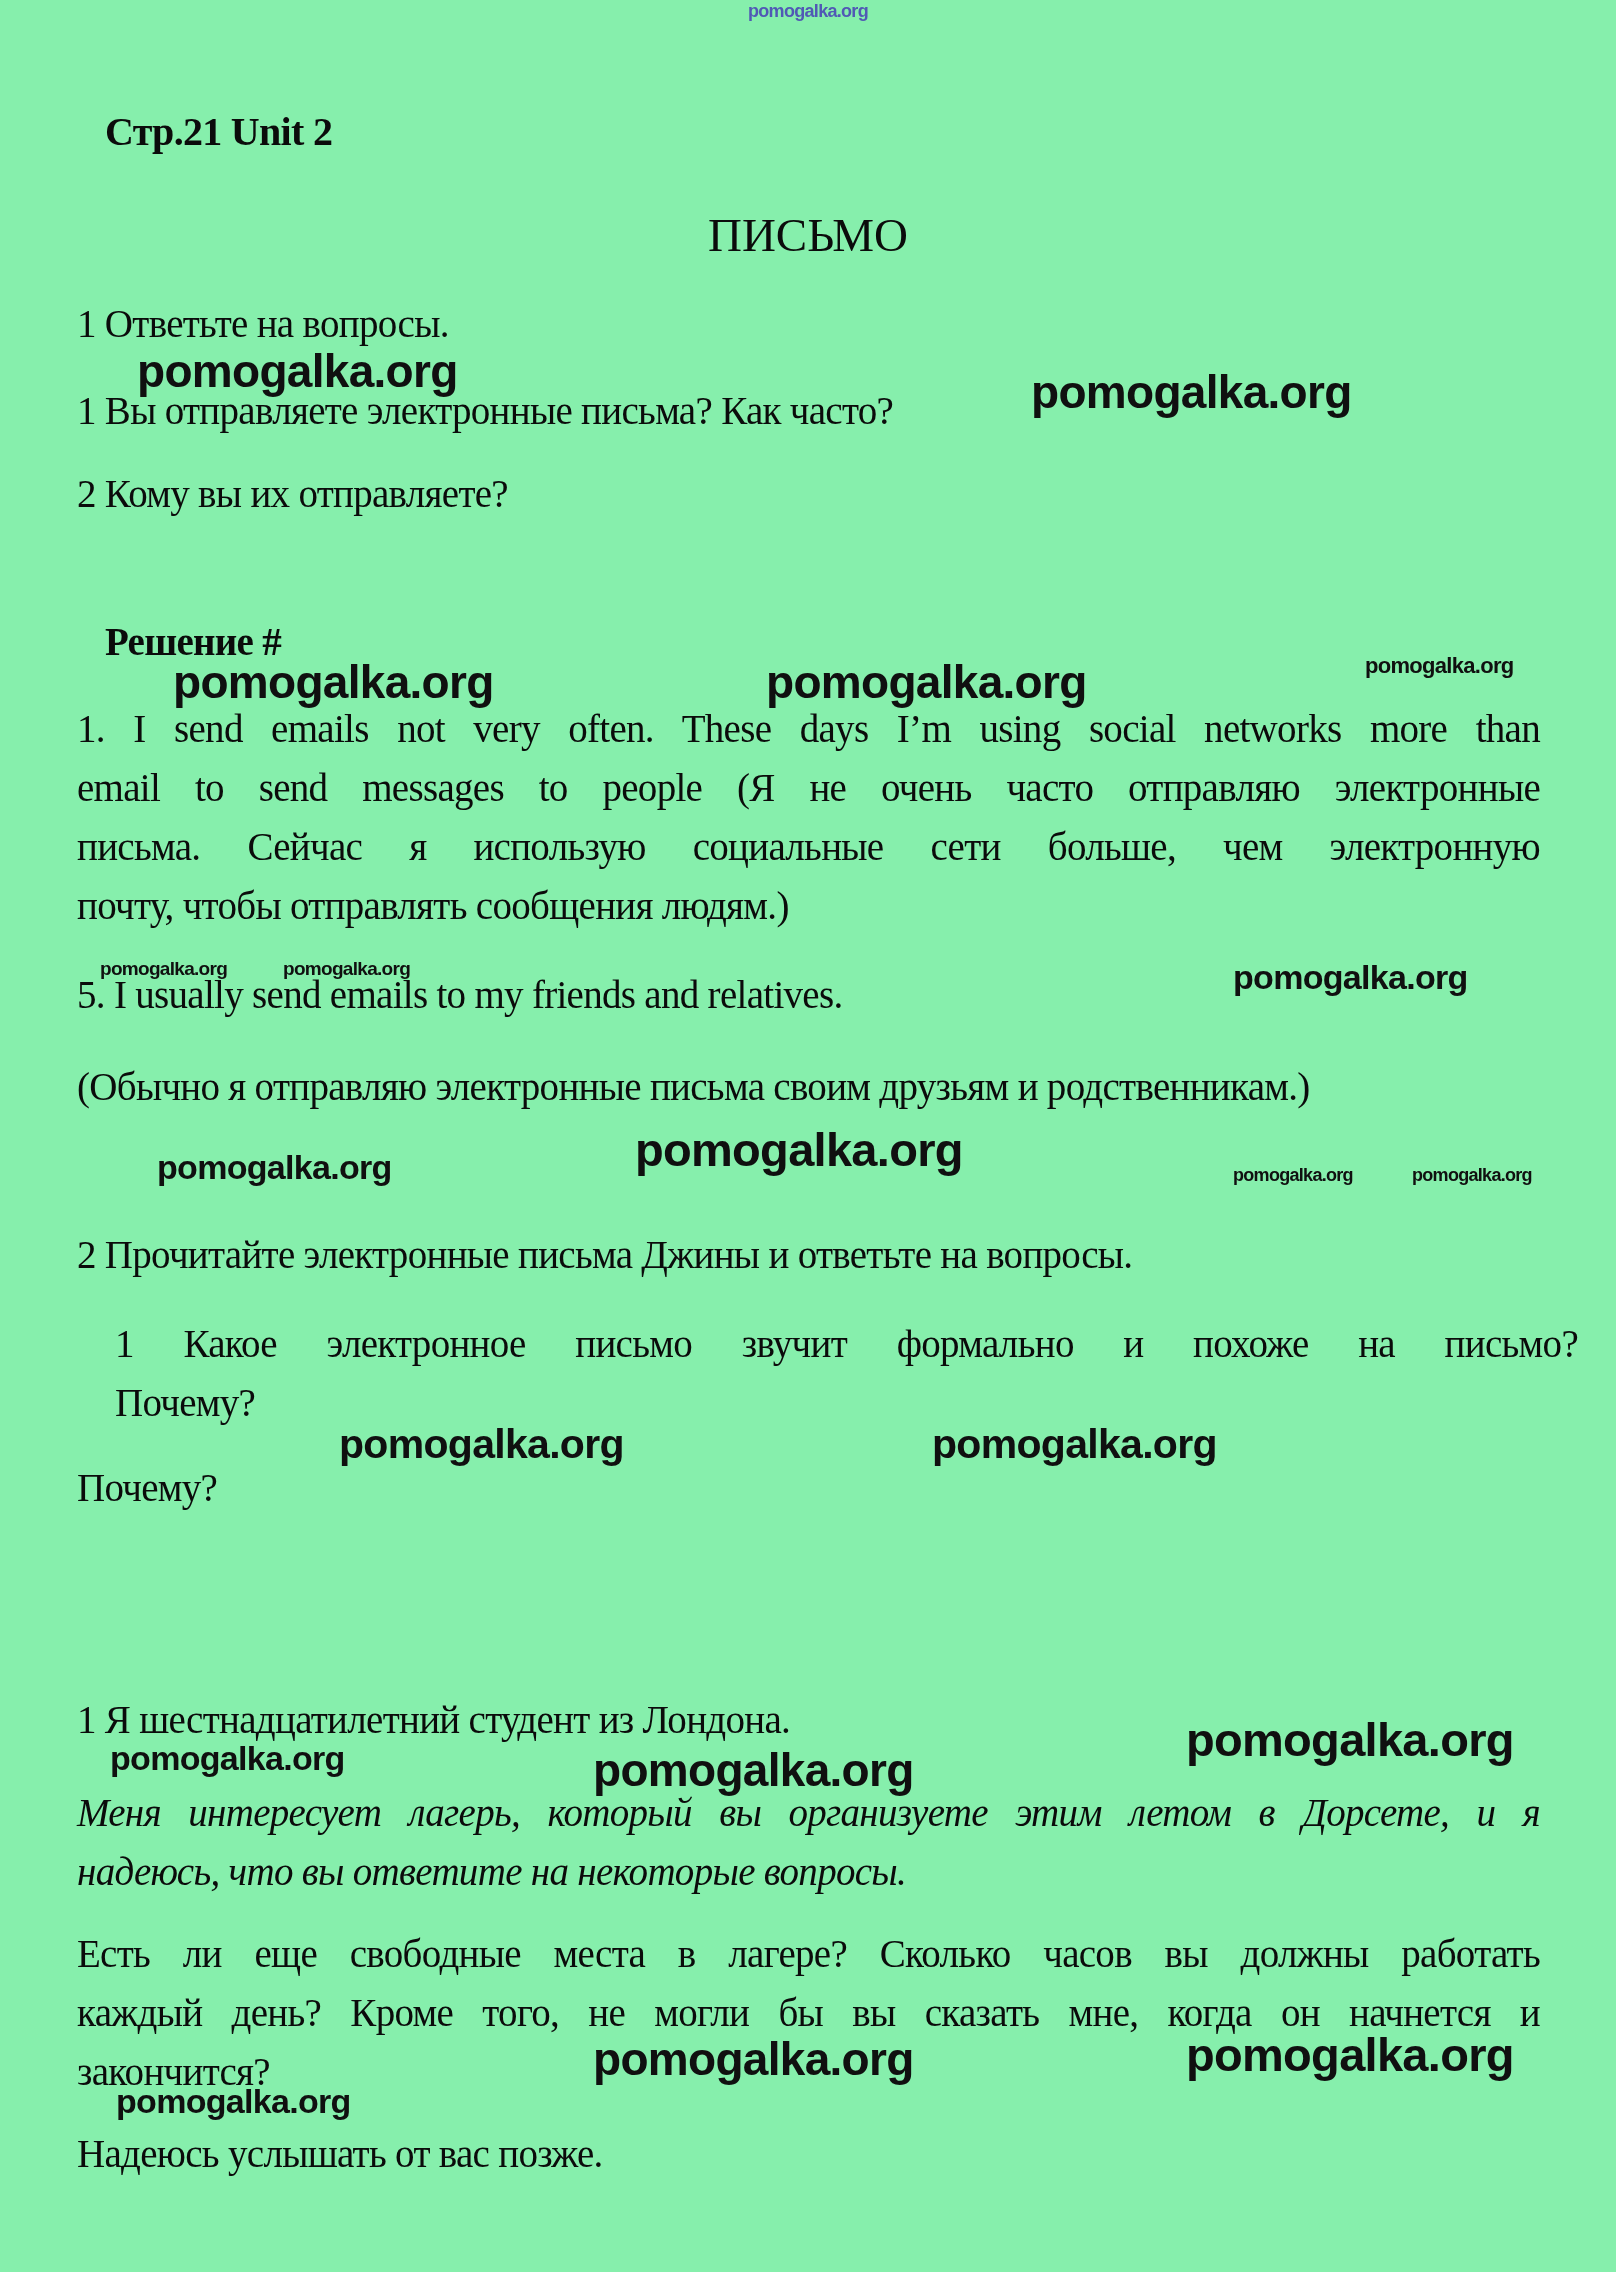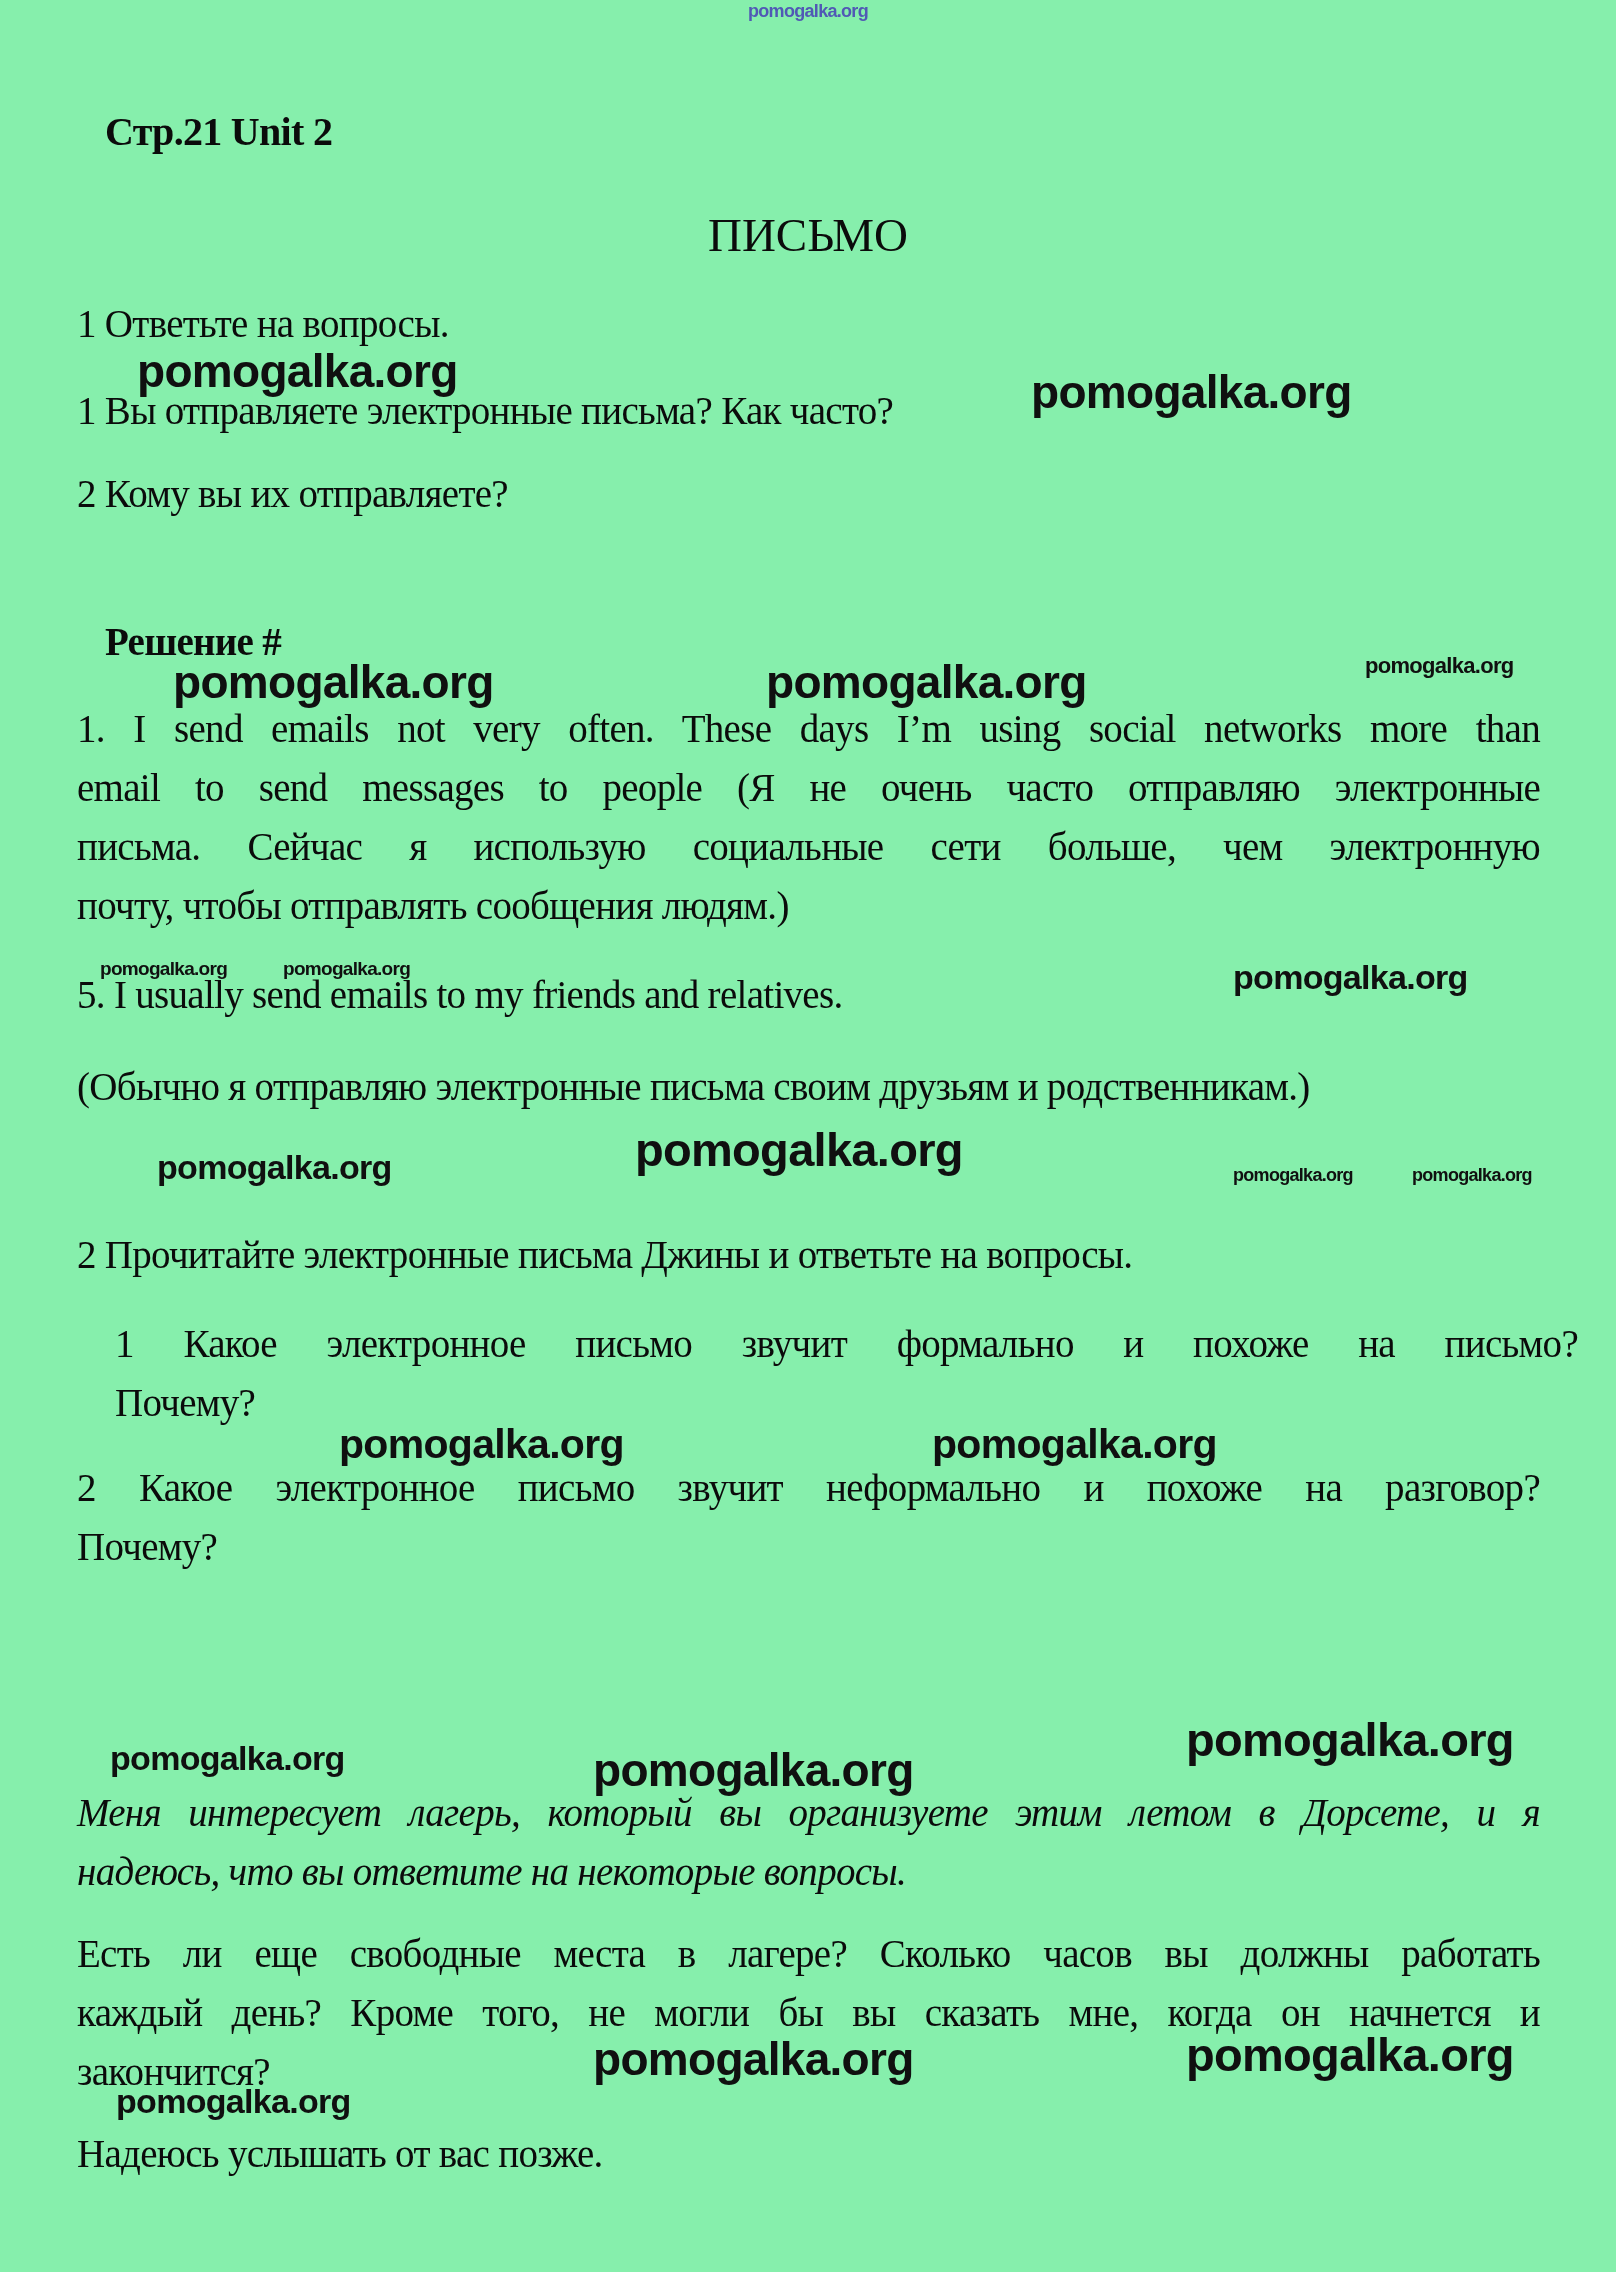--- a/index.html
+++ b/index.html
@@ -116,24 +116,24 @@
 
   <div class="abs para" style="left:77px; top:1314px;margin-left:38px;">
     <div class="ln jus">1 Какое электронное письмо звучит формально и похоже на письмо?</div>
     <div class="ln lft">Почему?</div>
   </div>
 
   <div class="abs wm wm-ml" style="left:339px; top:1423px;">pomogalka.org</div>
   <div class="abs wm wm-ml" style="left:932px; top:1423px;">pomogalka.org</div>
 
   <div class="abs para" style="left:77px; top:1458px;">
-    <div class="ln jus">2 Какое электронное письмо звучит неформально и похоже на разговор?</div>
     <div class="ln lft">Почему?</div>
   </div>
 
+  <div class="abs txt" style="left:77px; top:1697px;">1 Я шестнадцатилетний студент из Лондона.</div>
 
   <div class="abs wm wm-md" style="left:110px; top:1741px;">pomogalka.org</div>
   <div class="abs wm wm-lg" style="left:593px; top:1746px;">pomogalka.org</div>
   <div class="abs wm wm-lg" style="left:1186px; top:1715px; font-size:47px;">pomogalka.org</div>
 
   <div class="abs para" style="left:77px; top:1783px;font-style:italic;">
     <div class="ln jus">Меня интересует лагерь, который вы организуете этим летом в Дорсете, и я</div>
     <div class="ln lft">надеюсь, что вы ответите на некоторые вопросы.</div>
   </div>
 

